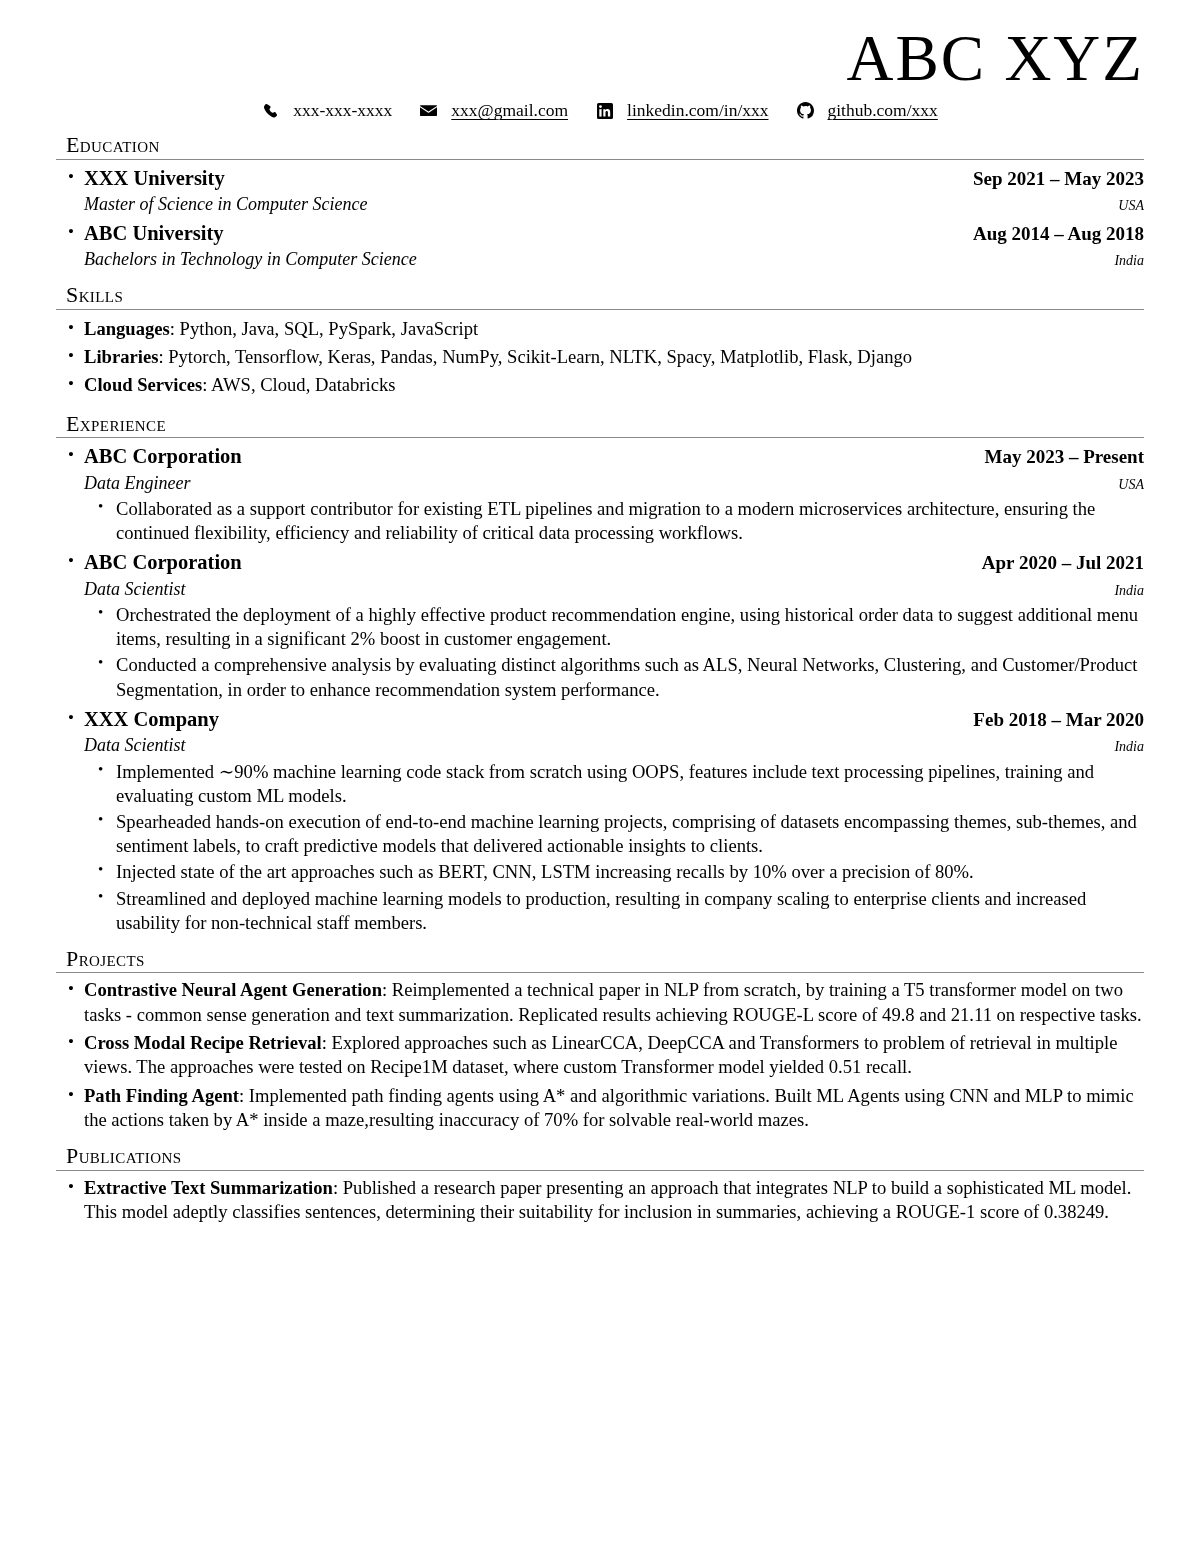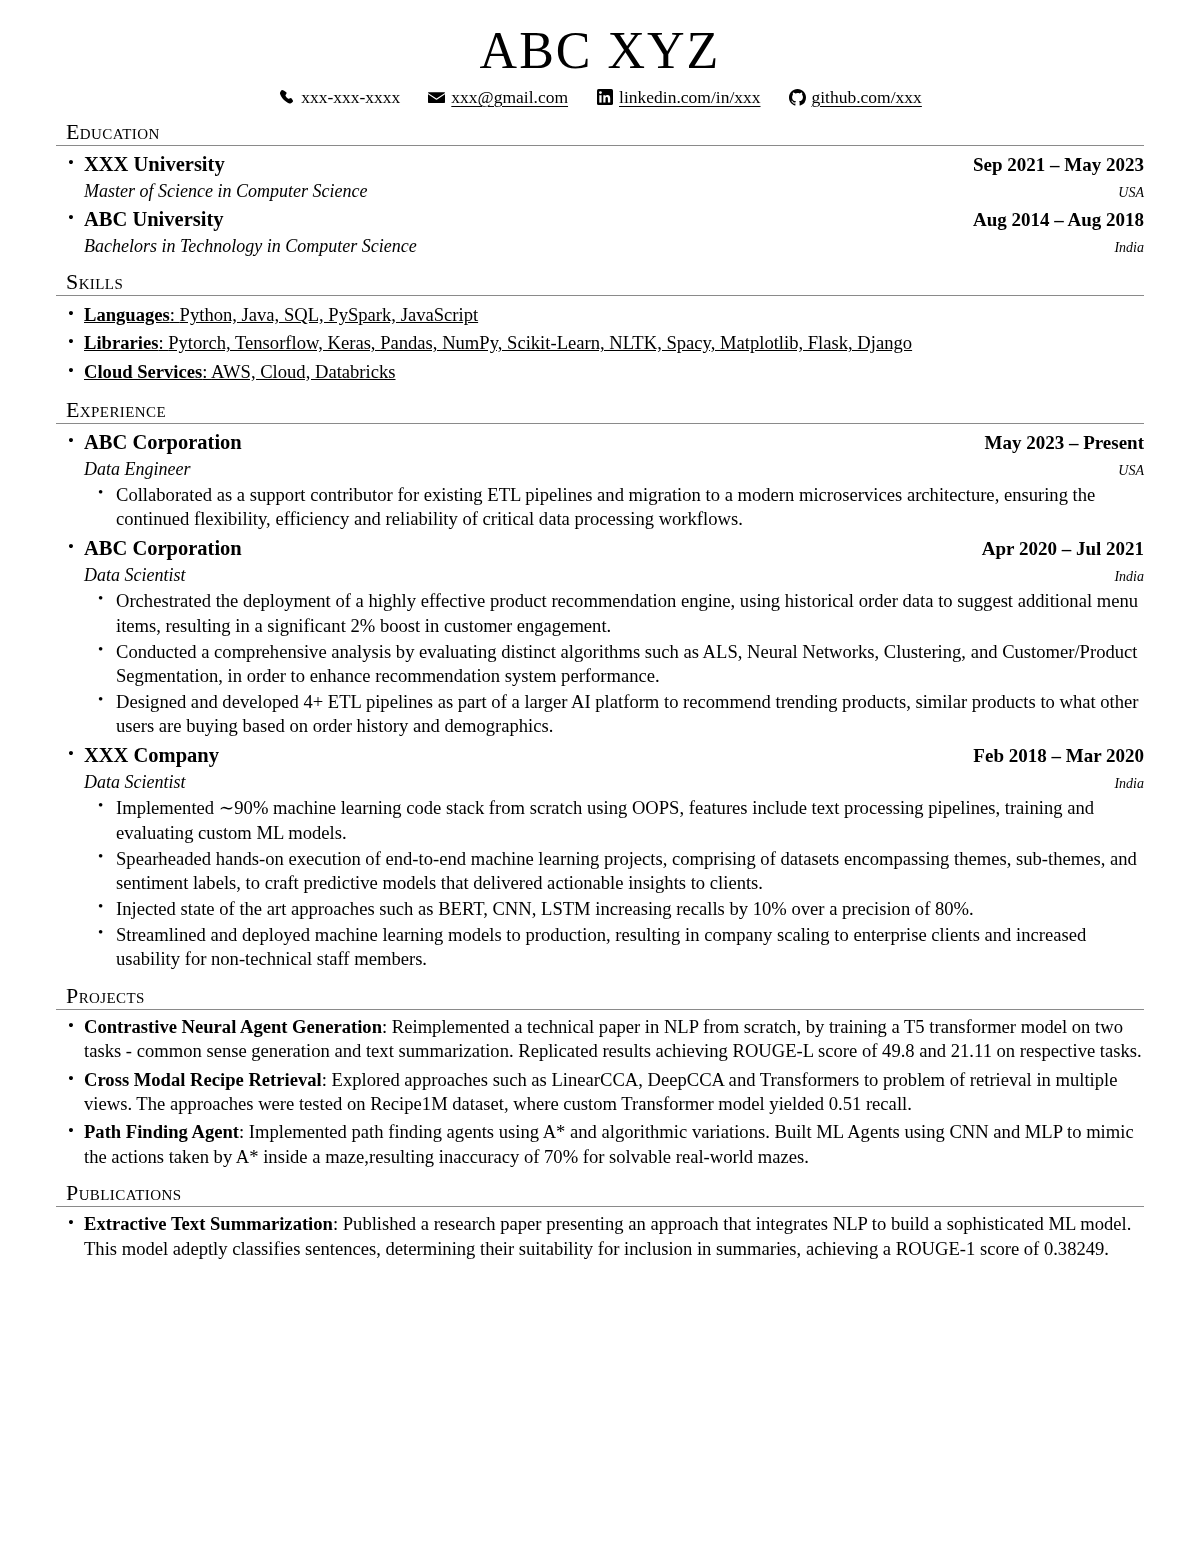--- a/index.html
+++ b/index.html
@@ -16,38 +16,39 @@
   }
   .page {
     width: 1200px;
     box-sizing: border-box;
     padding: 24px 56px 20px 56px;
   }
 
   
   .header { text-align: center; }
   .name {
-    font-size: 52px;
+    font-size: 65px;
     line-height: 1.05;
     font-weight: 400;
     letter-spacing: 2px;
     margin: 0 0 8px 0;
+    text-align: right;
   }
   .contact-row {
     display: flex;
     justify-content: center;
     align-items: center;
     flex-wrap: wrap;
     gap: 0px;
     font-size: 17.5px;
   }
   .contact-item {
     display: inline-flex;
     align-items: center;
-    gap: 6px;
+    gap: 14px;
     margin: 0 14px;
   }
   .contact-icon {
     display: inline-flex;
     align-items: center;
     justify-content: center;
     width: 17px;
     height: 17px;
     flex: 0 0 auto;
   }
@@ -156,21 +157,20 @@
   ul.skills {
     list-style: none;
     margin: 0;
     padding: 0;
   }
   ul.skills > li {
     position: relative;
     padding-left: 28px;
     font-size: 18.6px;
     line-height: 1.52;
-    text-decoration: underline;
   }
   ul.skills > li::before {
     content: "\2022";
     position: absolute;
     left: 12px;
     top: 0;
     font-size: 17px;
     line-height: 1.52;
   }
   .skill-label { font-weight: bold; }
@@ -311,21 +311,20 @@
           <span class="entry-title">ABC Corporation</span>
           <span class="entry-date">Apr 2020 – Jul 2021</span>
         </div>
         <div class="entry-sub">
           <span>Data Scientist</span>
           <span class="entry-loc">India</span>
         </div>
         <ul class="inner">
           <li>Orchestrated the deployment of a highly effective product recommendation engine, using historical order data to suggest additional menu items, resulting in a significant 2% boost in customer engagement.</li>
           <li>Conducted a comprehensive analysis by evaluating distinct algorithms such as ALS, Neural Networks, Clustering, and Customer/Product Segmentation, in order to enhance recommendation system performance.</li>
-          <li>Designed and developed 4+ ETL pipelines as part of a larger AI platform to recommend trending products, similar products to what other users are buying based on order history and demographics.</li>
         </ul>
       </li>
 
       <li>
         <div class="entry-head">
           <span class="entry-title">XXX Company</span>
           <span class="entry-date">Feb 2018 – Mar 2020</span>
         </div>
         <div class="entry-sub">
           <span>Data Scientist</span>

